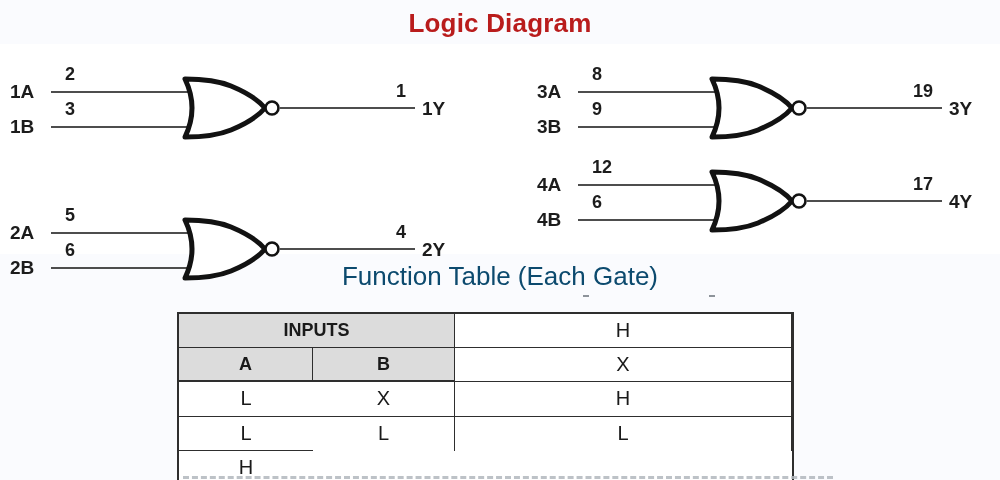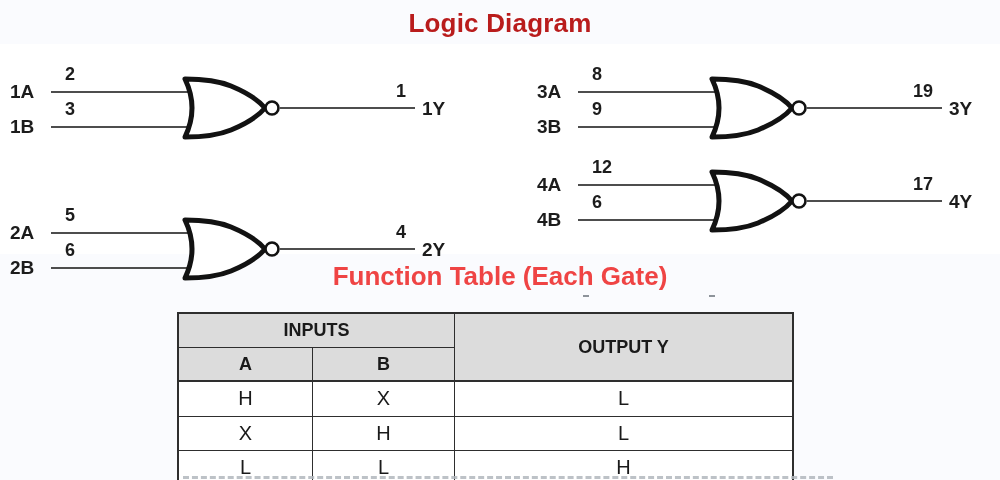--- a/index.html
+++ b/index.html
@@ -13,21 +13,21 @@
   .top-band{position:absolute;left:0;top:0;width:1000px;height:44px;background:#fafbfe;}
   .diagram-area{position:absolute;left:0;top:44px;width:1000px;height:210px;background:#ffffff;}
   .table-section{position:absolute;left:0;top:254px;width:1000px;height:226px;background:#fafbfe;}
 
   .main-title{
     position:absolute;left:0;top:8px;width:1000px;text-align:center;
     font-size:26px;font-weight:bold;color:#b91c1c;letter-spacing:0.2px;
   }
   .ft-title{
     position:absolute;left:0;top:261px;width:1000px;text-align:center;
-    font-size:26px;font-weight:bold;color:#ef4444;
+    font-size:26px;font-weight:normal;color:#0c4a6e;
   }
 
   
   .gate{position:absolute;width:470px;height:95px;}
   #g1{left:0;top:60px;}
   #g2{left:0;top:153px;margin-top:48px;}
   #g3{left:527px;top:60px;}
   #g4{left:527px;top:153px;}
 
   .sig{position:absolute;font-weight:bold;font-size:19px;line-height:20px;color:#1c1c1c;}
@@ -146,21 +146,20 @@
     <circle cx="96" cy="33" r="6.5" fill="#ffffff" stroke="#121212" stroke-width="2.6"></circle>
   </svg>
   <span class="pin pin-out">17</span>
   <span class="sig out-name">4Y</span>
 </div>
 
 <div class="ft-title">Function Table (Each Gate)</div>
 
 <div class="ft">
   <div class="cell hdr c-inputs">INPUTS</div>
-  <div class="cell hdr c-outy">OUTPUT Y</div>
   <div class="cell hdr c-a">A</div>
   <div class="cell hdr c-b">B</div>
 
   <div class="cell bc1 br">H</div>
   <div class="cell bc2 br">X</div>
   <div class="cell br">L</div>
 
   <div class="cell bc1 br">X</div>
   <div class="cell bc2 br">H</div>
   <div class="cell br">L</div>

